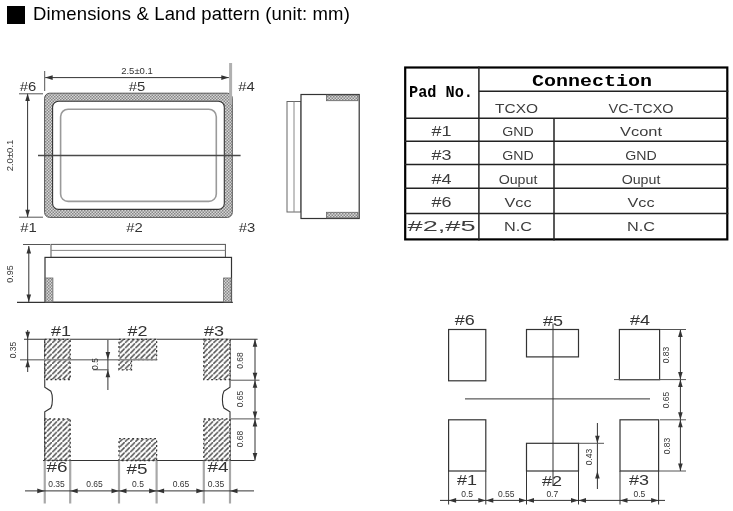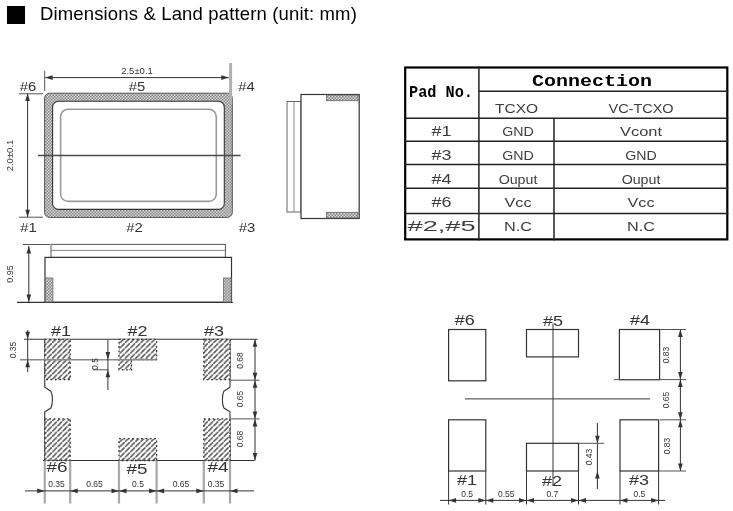--- a/index.html
+++ b/index.html
@@ -1,21 +1,21 @@
 <!DOCTYPE html>
 <html><head><meta charset="utf-8">
 <style>
 html,body{margin:0;padding:0;background:#fff;width:733px;height:511px;overflow:hidden}
 body{font-family:"Liberation Sans",sans-serif;position:relative}
 </style></head>
 <body>
 
 <div style="position:absolute;left:7px;top:6px;width:18px;height:18px;background:#000"></div>
 
-<div style="position:absolute;left:40px;top:3px;font-size:18.5px;color:#000;letter-spacing:0.15px">Dimensions &amp; Land pattern (unit: mm)</div>
+<div style="position:absolute;left:33px;top:3px;font-size:18.5px;color:#000;letter-spacing:0.15px">Dimensions &amp; Land pattern (unit: mm)</div>
 <svg width="733" height="511" viewBox="0 0 733 511" style="position:absolute;left:0;top:0" font-family="Liberation Sans, sans-serif">
 <defs>
 <pattern id="st" width="3" height="3" patternUnits="userSpaceOnUse">
 <rect width="3" height="3" fill="#d6d6d6"></rect>
         <rect width="1.5" height="1.5" fill="#878787"></rect>
         <rect x="1.5" y="1.5" width="1.5" height="1.5" fill="#878787"></rect>
 </pattern>
 <pattern id="ht" width="5.2" height="5.2" patternUnits="userSpaceOnUse">
 <rect width="5.2" height="5.2" fill="#fff"></rect>
         <path d="M-1.3,6.5 L6.5,-1.3 M3.9,11.7 L11.7,3.9" stroke="#555" stroke-width="1.5"></path>

